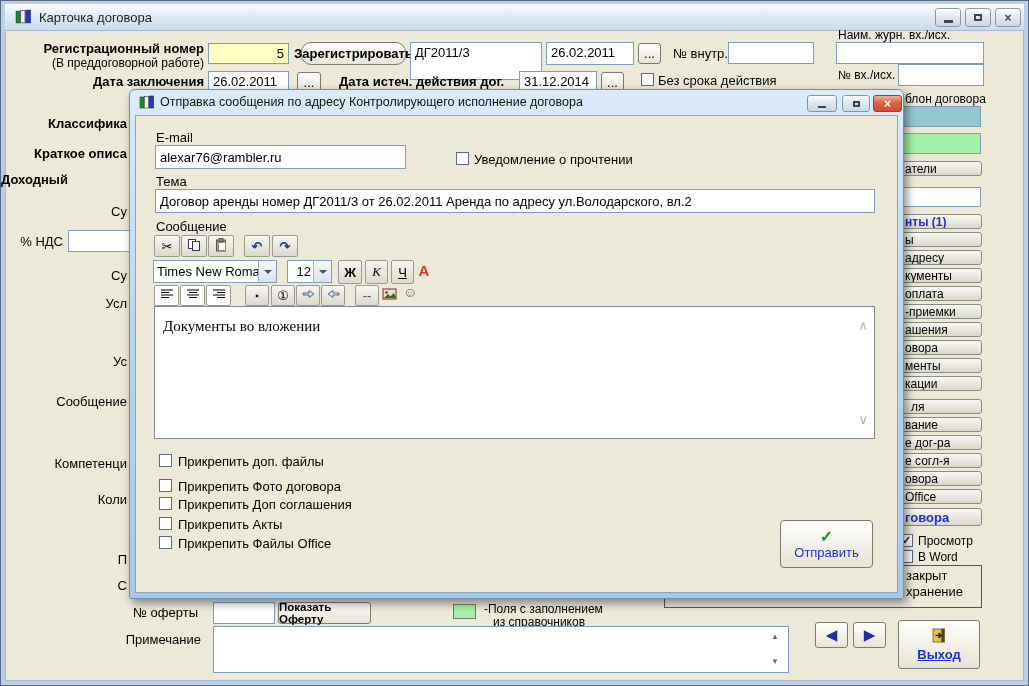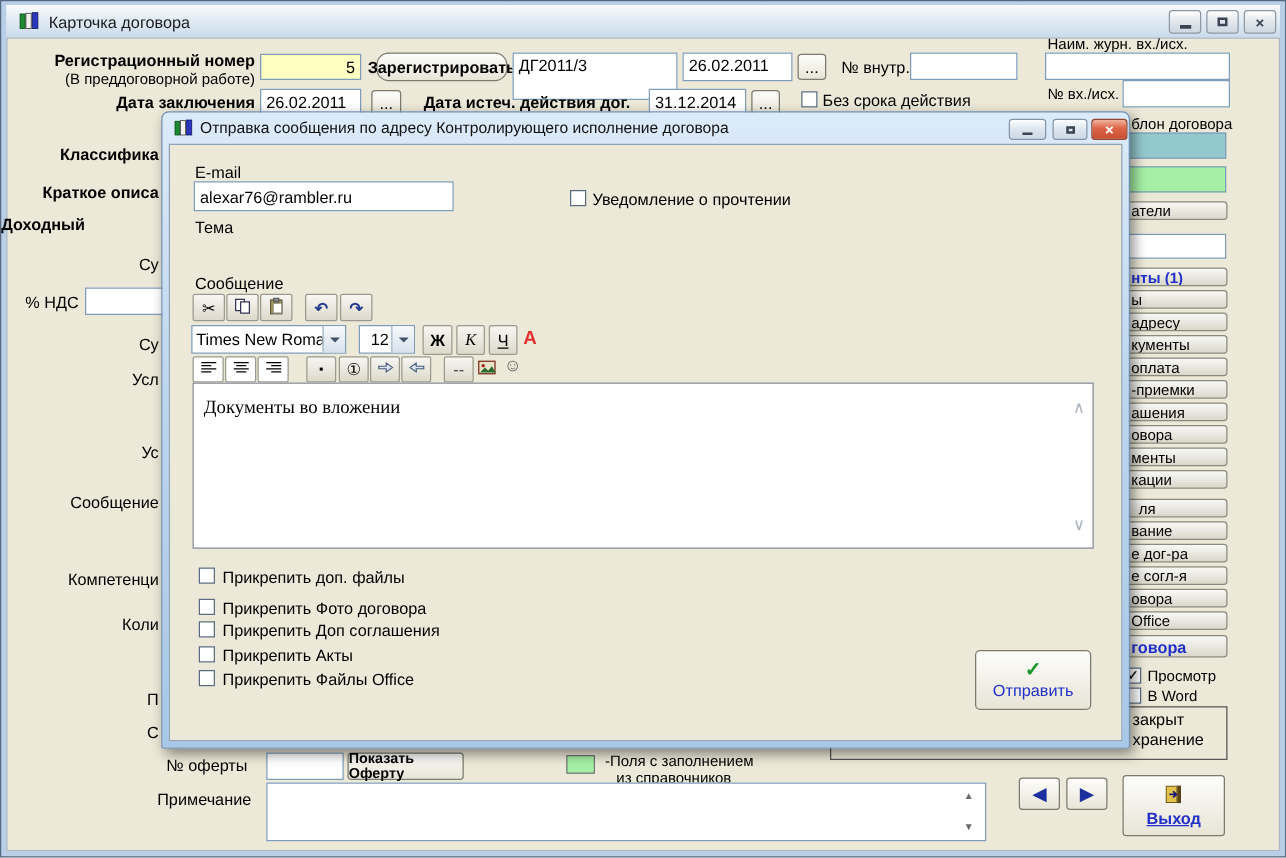--- a/index.html
+++ b/index.html
@@ -191,25 +191,26 @@
       <span class="dbtn" style="left:712px;top:5px;width:28px;">
           <span class="maxbox" style="width:7px;height:6px;"></span>
         </span>
       <span class="dbtn close" style="left:743px;top:5px;width:29px;font-size:12px;">
           <span>×</span>
         </span>
     </div>
     <div class="dclient"></div>
 
     <div class="lbl" style="left:26px;top:40px;">E-mail</div>
-    <div class="inp" style="left:25px;top:55px;width:208px;height:24px;padding-top:4px;">alexar76@rambler.ru</div>
+    <div class="inp" style="left:25px;top:55px;width:251px;height:24px;padding-top:4px;">alexar76@rambler.ru</div>
     <div class="cb" style="left:326px;top:62px;"></div>
     <div class="lbl" style="left:344px;top:62px;">Уведомление о прочтении</div>
 
     <div class="lbl" style="left:26px;top:84px;">Тема</div>
+    <div class="inp" style="left:25px;top:99px;width:720px;height:24px;padding-top:4px;">Договор аренды номер ДГ2011/3 от 26.02.2011 Аренда по адресу ул.Володарского, вл.2</div>
 
     <div class="lbl" style="left:26px;top:129px;">Сообщение</div>
 
     <div class="tbb" style="left:24px;top:145px;width:26px;">
         <span>✂</span>
       </div>
     <div class="tbb" style="left:51px;top:145px;width:26px;">
       <span><svg width="14" height="14" viewBox="0 0 14 14">
         <rect x="1.5" y="1.5" width="7" height="9" fill="#fff" stroke="#335"></rect>
         <rect x="5.5" y="3.5" width="7" height="9" fill="#fff" stroke="#335"></rect>

